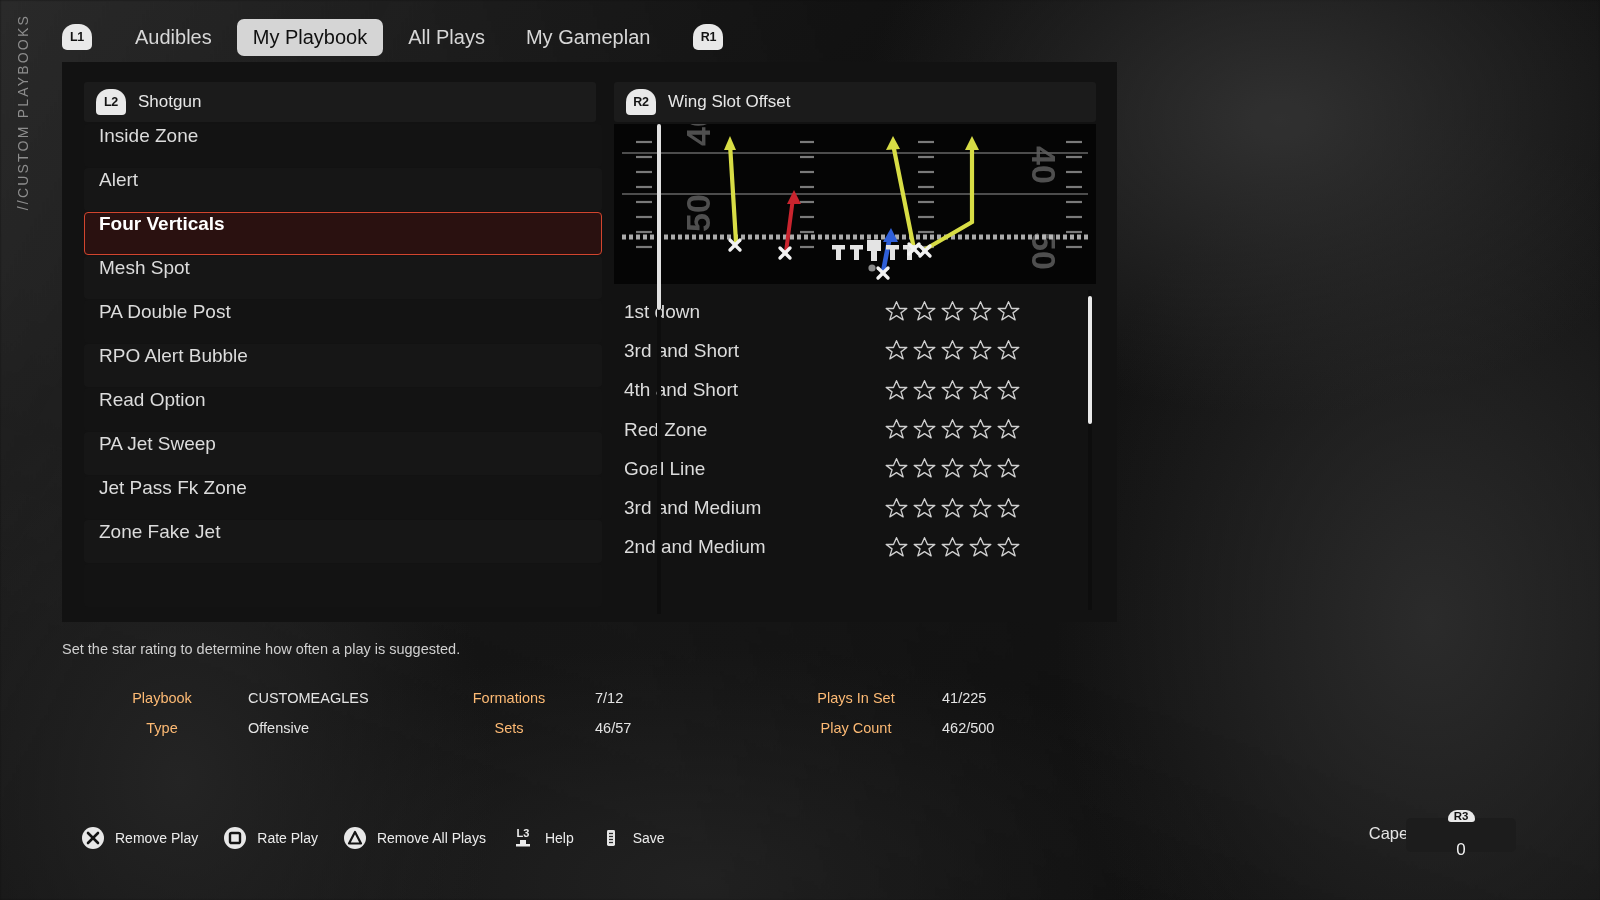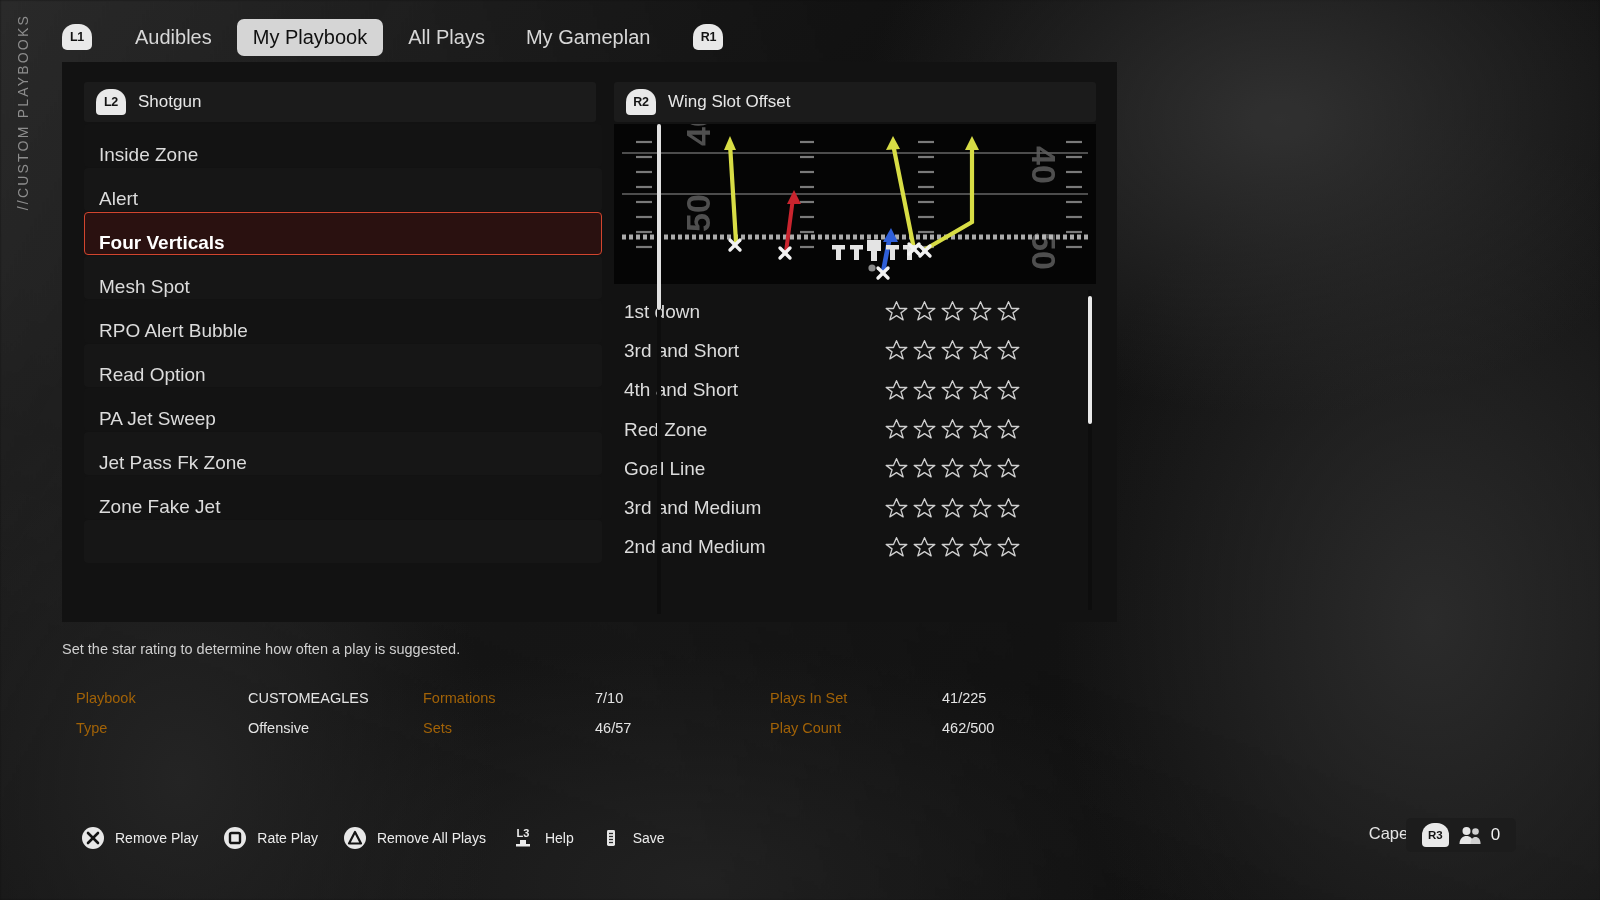--- a/index.html
+++ b/index.html
@@ -115,21 +115,21 @@
     position: absolute;
     left: 22px; top: 62px;
     width: 518px; height: 490px;
     overflow: hidden;
   }
   .play-row {
     height: 43px;
     margin-bottom: 1px;
     background: #161616;
     border-radius: 4px;
-    display: flex; align-items: flex-end;
+    display: flex; align-items: flex-start;
     padding-left: 14px;
     font-size: 19px;
     color: #dcdcdc;
     border: 1px solid transparent;
   }
   .play-row:nth-child(odd) { background: #131313; }
   .play-row.selected {
     background: #2a1110;
     border: 1px solid #d2452e;
     color: #ffffff;
@@ -215,21 +215,21 @@
   #stats {
     position: absolute;
     left: 76px; top: 690px;
     width: 1000px;
     display: grid;
     grid-template-columns: 172px 175px 172px 175px 172px auto;
     row-gap: 14px;
     font-size: 14.5px;
     color: #d6d6d6;
   }
-  #stats .k { color: #a16207; }
+  #stats .k { color: #fdba74; text-align: center; }
   #stats .v { color: #e4e4e4; }
 
   
   #actions {
     position: absolute;
     left: 80px; top: 822px;
     height: 32px;
     display: flex; align-items: center;
     gap: 24px;
   }
@@ -249,20 +249,21 @@
   #touchpad-icon { width: 26px; height: 17px; display: block; }
 
   #friends-box {
     position: absolute;
     right: 84px; top: 818px;
     width: 110px; height: 34px;
     background: #1c1c1c;
     border-radius: 5px;
     display: flex; align-items: center; justify-content: center;
     gap: 9px;
+    flex-direction: column;
   }
   #friends-box .pill-r3 {
     width: 27px; height: 24px;
     background: #e9e9e9; color: #131313;
     border-radius: 12px 12px 4px 4px;
     display: flex; align-items: center; justify-content: center;
     font-size: 11.5px; font-weight: 700;
   }
   #friends-icon { width: 24px; height: 20px; display: block; }
   #friends-count { font-size: 17px; color: #f0f0f0; }
@@ -302,20 +303,23 @@
         <span>Inside Zone</span>
       </div>
       <div class="play-row">
         <span>Alert</span>
       </div>
       <div class="play-row selected">
         <span>Four Verticals</span>
       </div>
       <div class="play-row">
         <span>Mesh Spot</span>
+      </div>
+      <div class="play-row">
+        <span>PA Double Post</span>
       </div>
       <div class="play-row">
         <span>RPO Alert Bubble</span>
       </div>
       <div class="play-row">
         <span>Read Option</span>
       </div>
       <div class="play-row">
         <span>PA Jet Sweep</span>
       </div>
@@ -604,21 +608,21 @@
 
 <div id="sit-scroll-track"></div>
 <div id="sit-scroll-thumb"></div>
 
 <div id="hint">Set the star rating to determine how often a play is suggested.</div>
 
 <div id="stats">
     <div class="k">Playbook</div>
     <div class="v">CUSTOMEAGLES</div>
     <div class="k">Formations</div>
-    <div class="v">7/10</div>
+    <div class="v">7/12</div>
     <div class="k">Plays In Set</div>
     <div class="v">41/225</div>
     <div class="k">Type</div>
     <div class="v">Offensive</div>
     <div class="k">Sets</div>
     <div class="v">46/57</div>
     <div class="k">Play Count</div>
     <div class="v">462/500</div>
   </div>
 

